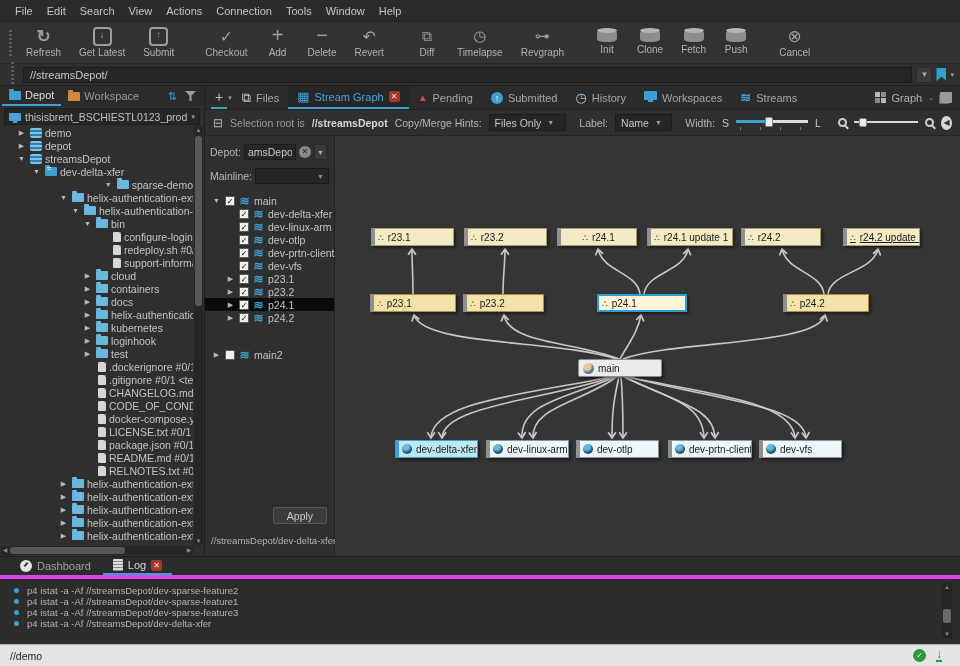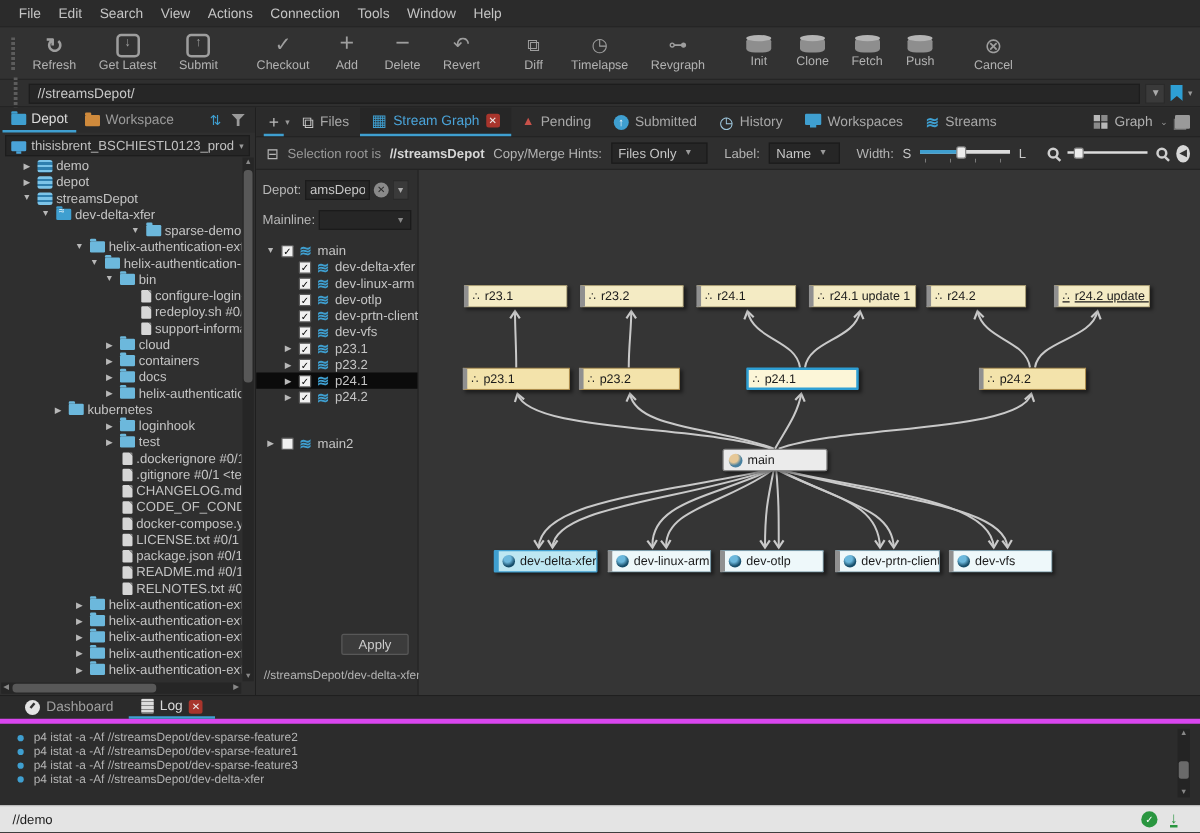--- a/index.html
+++ b/index.html
@@ -439,21 +439,21 @@
           <span class="i-folder"></span>
           <span class="tlabel">docs</span>
         </div>
 
         <div class="trow" style="padding-left: 82px;">
           <span class="arr closed"></span>
           <span class="i-folder"></span>
           <span class="tlabel">helix-authentication-ex</span>
         </div>
 
-        <div class="trow" style="padding-left: 41px;">
+        <div class="trow" style="padding-left: 82px;">
           <span class="arr closed"></span>
           <span class="i-folder"></span>
           <span class="tlabel">kubernetes</span>
         </div>
 
         <div class="trow" style="padding-left: 82px;">
           <span class="arr closed"></span>
           <span class="i-folder"></span>
           <span class="tlabel">loginhook</span>
         </div>
@@ -782,21 +782,21 @@
             <div class="gnode" style="left: 36px; width: 83px;">
               <span class="nicon"></span>
               <span>r23.1</span>
             </div>
 
             <div class="gnode" style="left: 129px; width: 83px;">
               <span class="nicon"></span>
               <span>r23.2</span>
             </div>
 
-            <div class="gnode" style="left: 222px; width: 80px;">
+            <div class="gnode" style="left: 222px; width: 80px; justify-content: center;">
               <span class="nicon"></span>
               <span>r24.1</span>
             </div>
 
             <div class="gnode" style="left: 312px; width: 86px;">
               <span class="nicon"></span>
               <span>r24.1 update 1</span>
             </div>
 
             <div class="gnode" style="left: 406px; width: 80px;">

